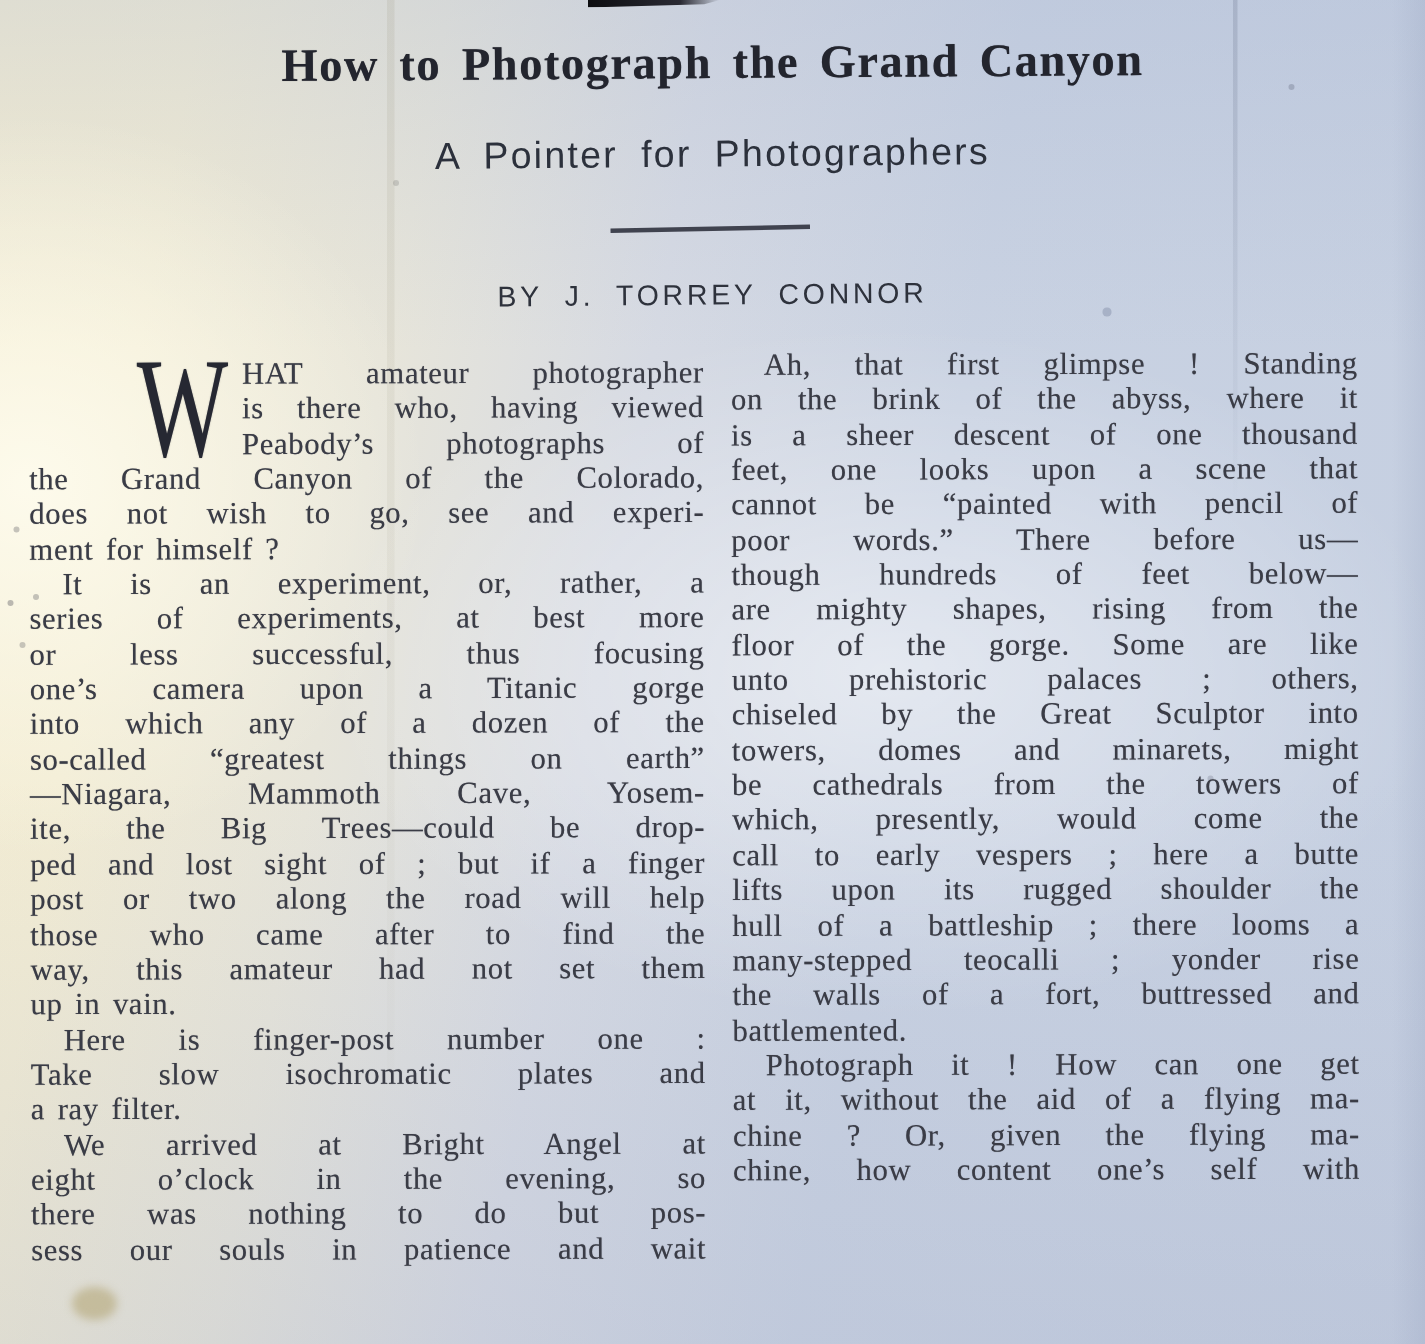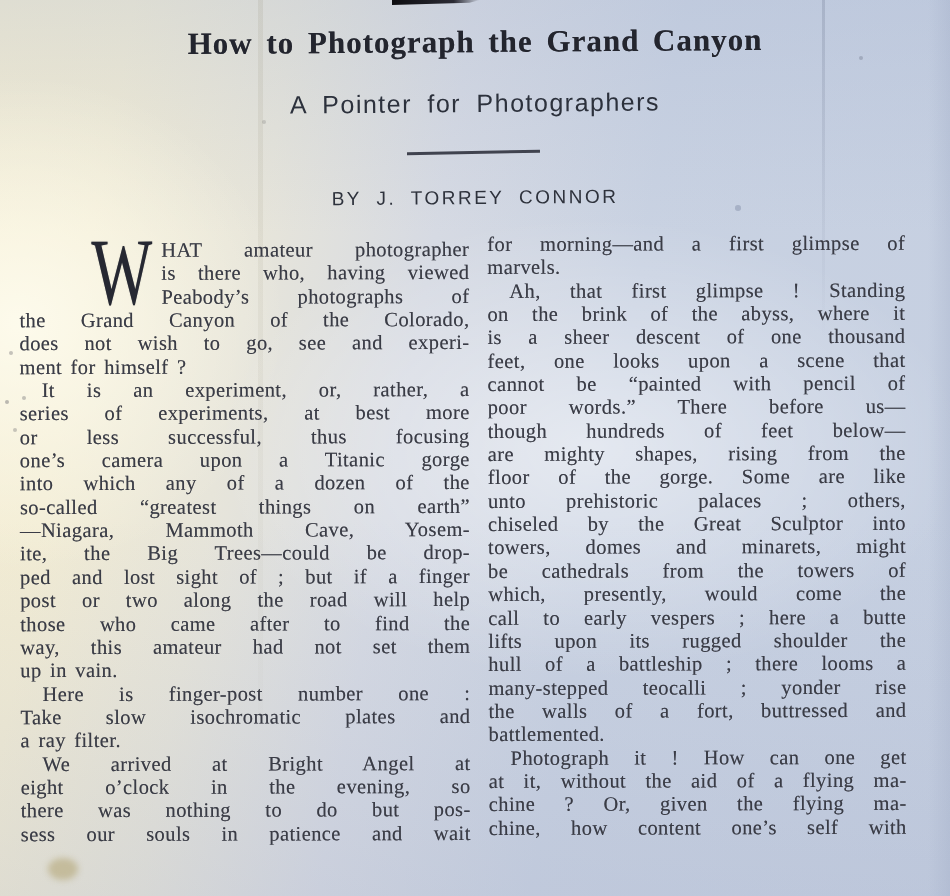--- a/index.html
+++ b/index.html
@@ -155,24 +155,20 @@
         </div>
         <div class="para">
           <div class="line indent">We arrived at Bright Angel at</div>
           <div class="line">eight o’clock in the evening, so</div>
           <div class="line">there was nothing to do but pos-</div>
           <div class="line">sess our souls in patience and wait</div>
         </div>
       </div>
     <div class="col col-right">
         <div class="para">
-          <div class="line">for morning—and a first glimpse of</div>
-          <div class="line last">marvels.</div>
-        </div>
-        <div class="para">
           <div class="line indent">Ah, that first glimpse !  Standing</div>
           <div class="line">on the brink of the abyss, where it</div>
           <div class="line">is a sheer descent of one thousand</div>
           <div class="line">feet, one looks upon a scene that</div>
           <div class="line">cannot be “painted with pencil of</div>
           <div class="line">poor words.”  There before us—</div>
           <div class="line">though hundreds of feet below—</div>
           <div class="line">are mighty shapes, rising from the</div>
           <div class="line">floor of the gorge.  Some are like</div>
           <div class="line">unto prehistoric palaces ;  others,</div>

